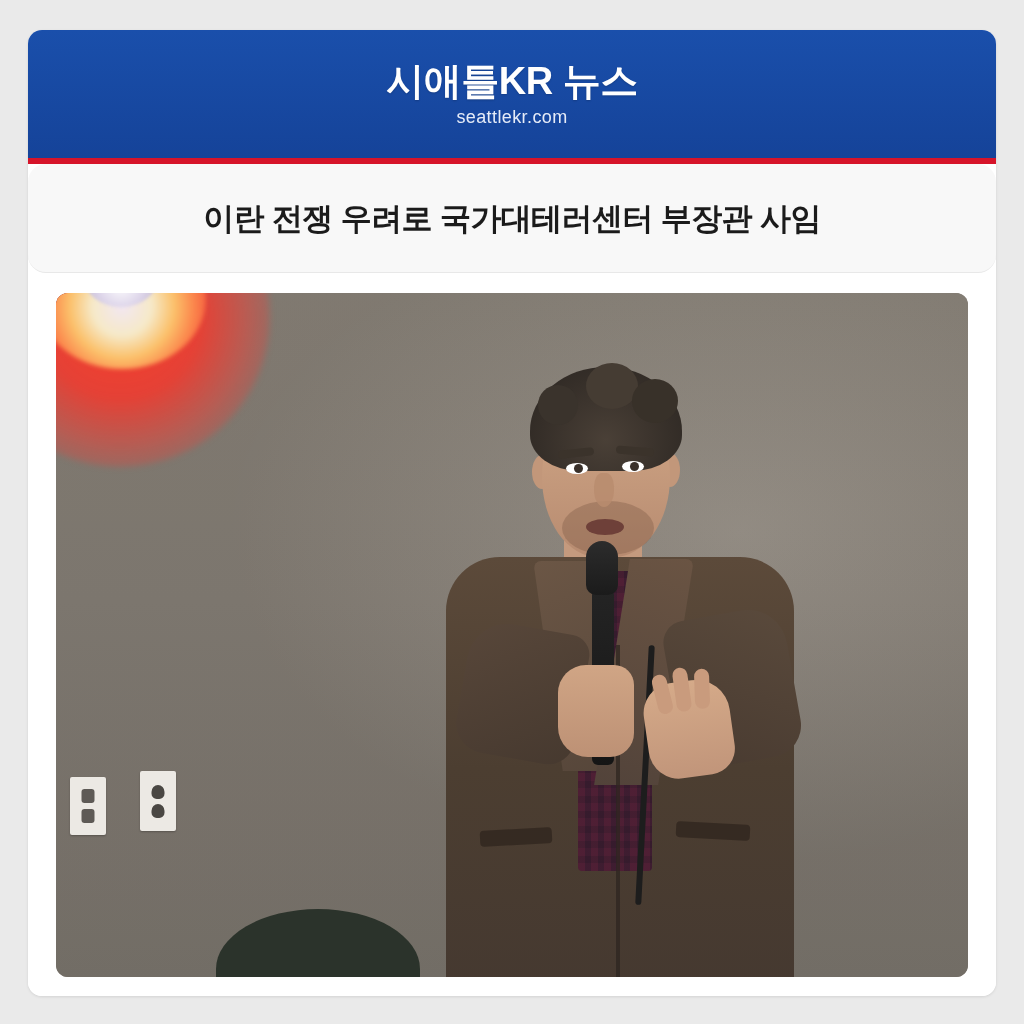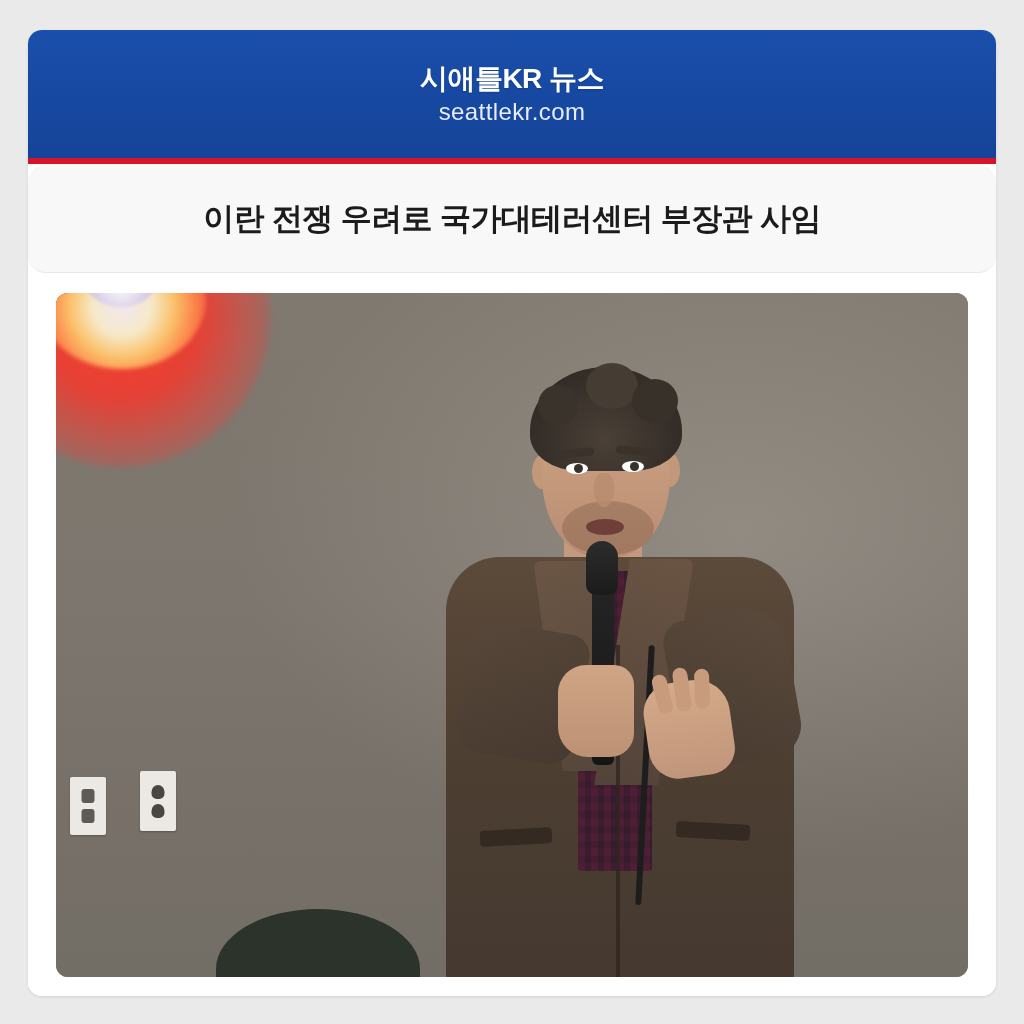--- a/index.html
+++ b/index.html
@@ -40,30 +40,30 @@
     height: 128px;
     background: #16479d;
     background: linear-gradient(180deg, #1a4fab 0%, #154399 100%);
     display: flex;
     flex-direction: column;
     align-items: center;
     justify-content: center;
   }
   .brand-title {
     color: #ffffff;
-    font-size: 28px;
+    font-size: 38px;
     font-weight: bold;
     letter-spacing: -0.5px;
     line-height: 1.05;
     margin: 0 0 6px 0;
     text-shadow: 0 1px 2px rgba(0,0,0,0.18);
   }
   .brand-url {
     color: #e6ecf8;
-    font-size: 24px;
+    font-size: 18px;
     font-weight: normal;
     letter-spacing: 0.4px;
     line-height: 1;
   }
   .accent-stripe {
     height: 6px;
     background: #d6142a;
     width: 100%;
   }
 

